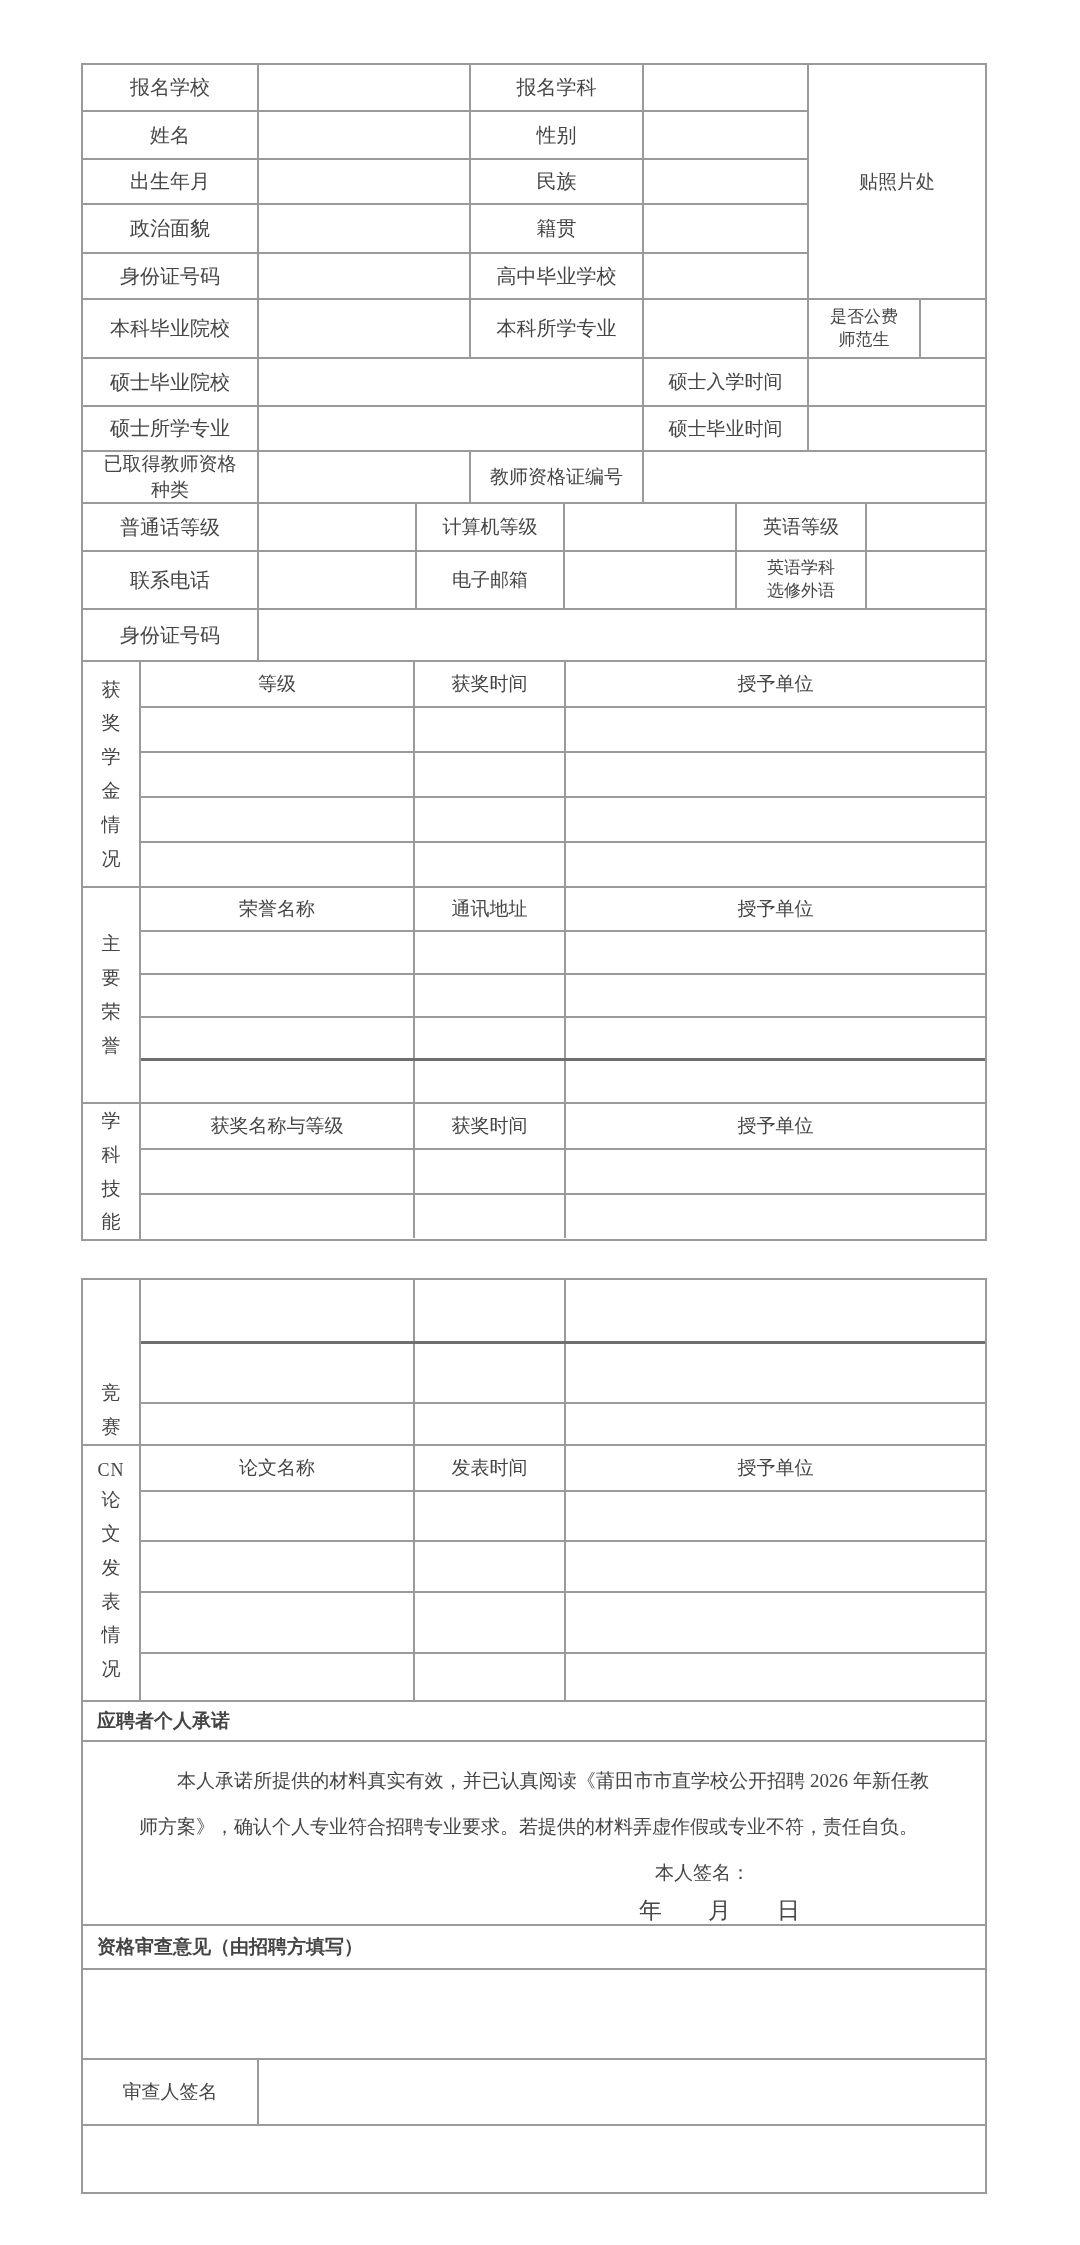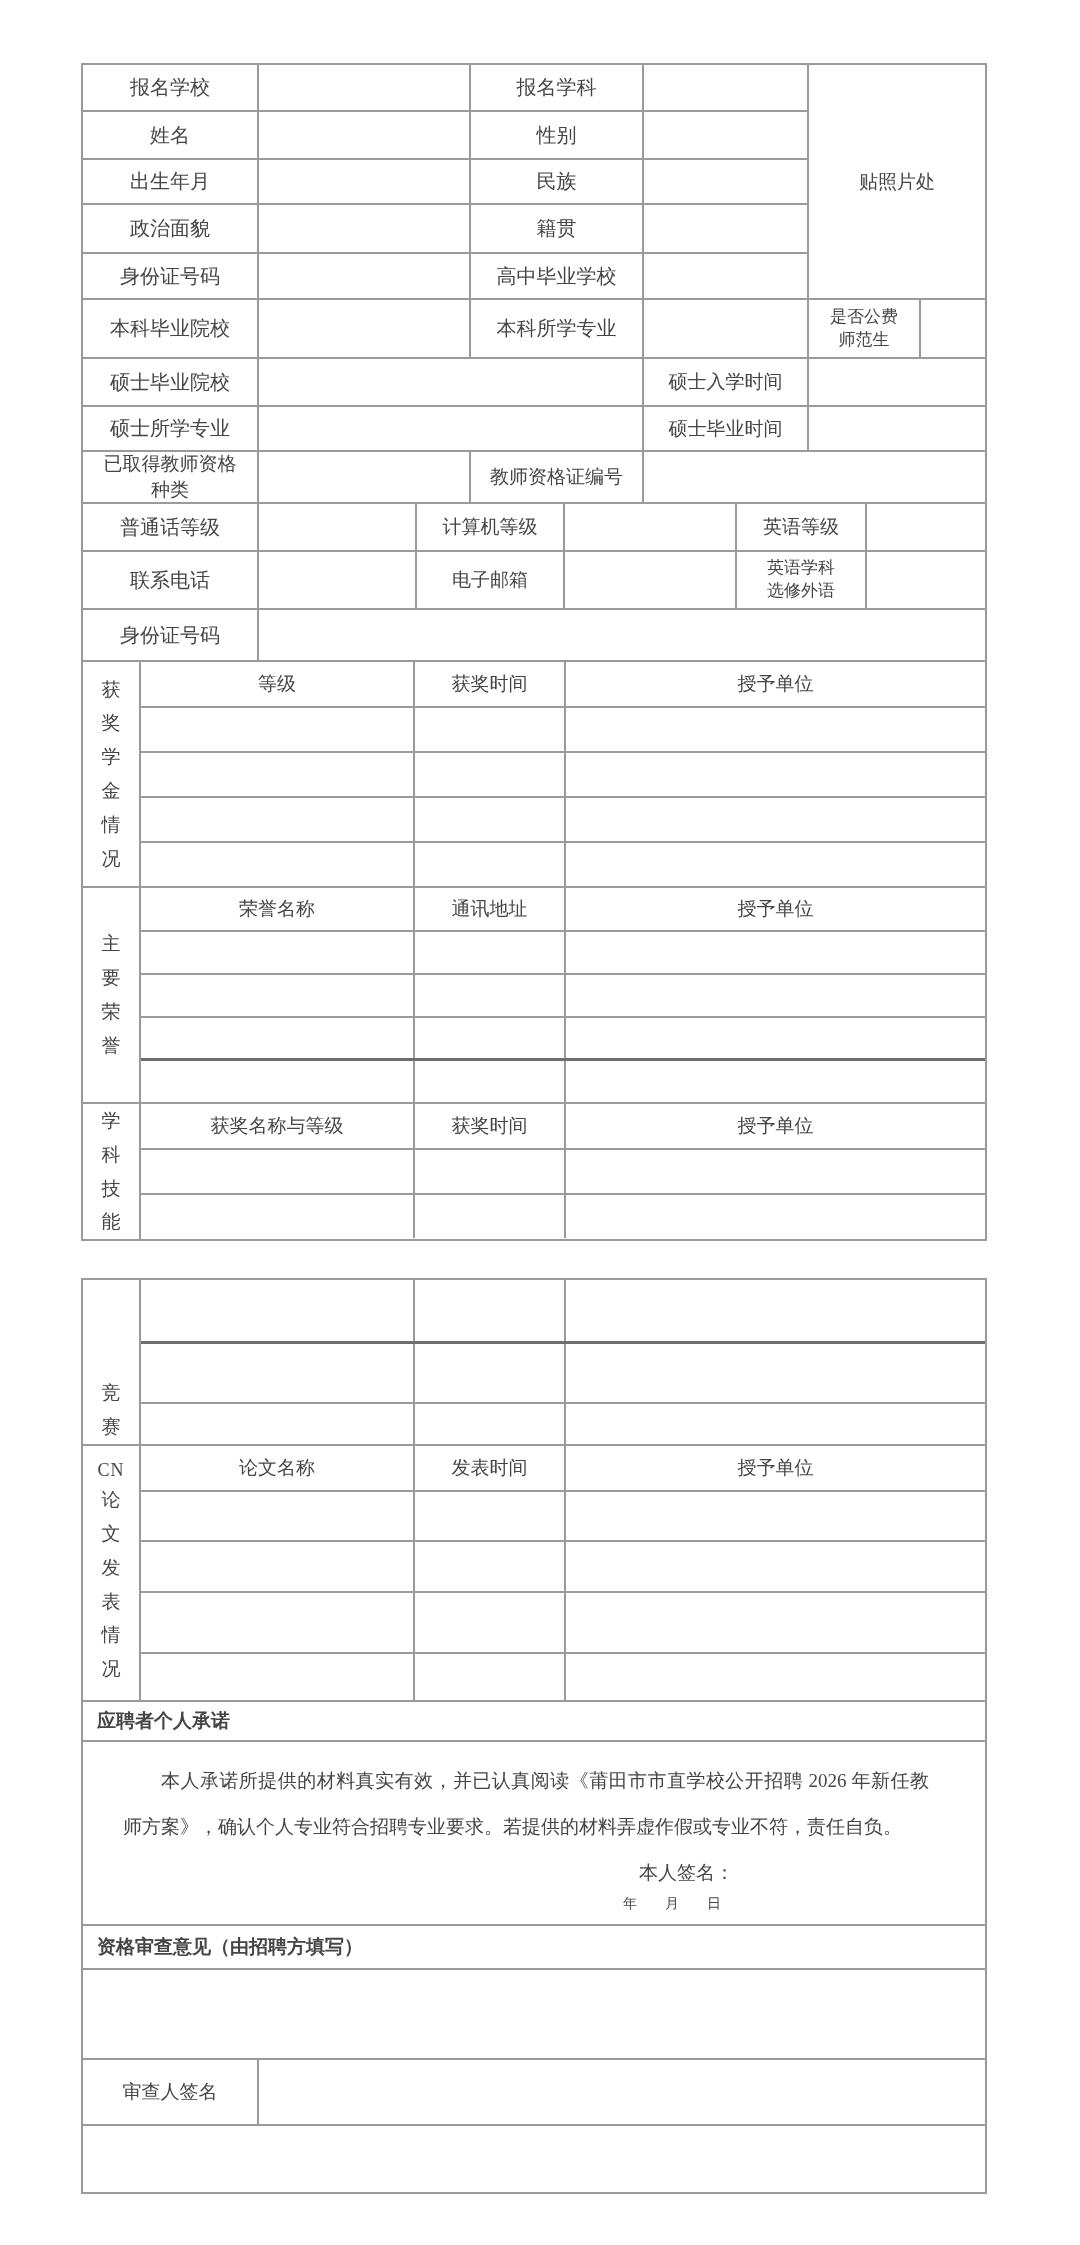--- a/index.html
+++ b/index.html
@@ -59,24 +59,24 @@
   .sec{display:flex;border-bottom:2px solid var(--bc)}
   .sec.nb{border-bottom:none}
   .vcell{width:58px;border-right:2px solid var(--bc);display:flex;align-items:center;justify-content:center}
   .vcell.top{align-items:flex-end;padding-top:6px}
   .vtxt{width:22px;font-size:19px;line-height:1.78;word-break:break-all;text-align:center;color:var(--tc)}
   .vwrap{display:flex;flex-direction:column;align-items:center;gap:2px}
   .vprefix{font-size:18px;letter-spacing:1px}
   .secbody{flex:1}
 
   
-  .commit{height:184px;border-bottom:2px solid var(--bc);padding:16px 56px 0 40px;font-size:19px}
+  .commit{height:184px;border-bottom:2px solid var(--bc);padding:16px 56px 0 56px;font-size:19px}
   .commit p{line-height:46px;text-indent:2em;text-align:justify}
   .sigline{margin:10px 0 0 516px;font-size:19px}
-  .dateline{margin:9px 0 0 500px;font-size:14px}
+  .dateline{margin:9px 0 0 500px;font-size:23px}
 </style>
 </head>
 <body>
 
 <div class="t t1">
 
   <div class="pblock">
     <div class="pleft">
       <div class="row h47">
         <div class="c w176">报名学校</div>

